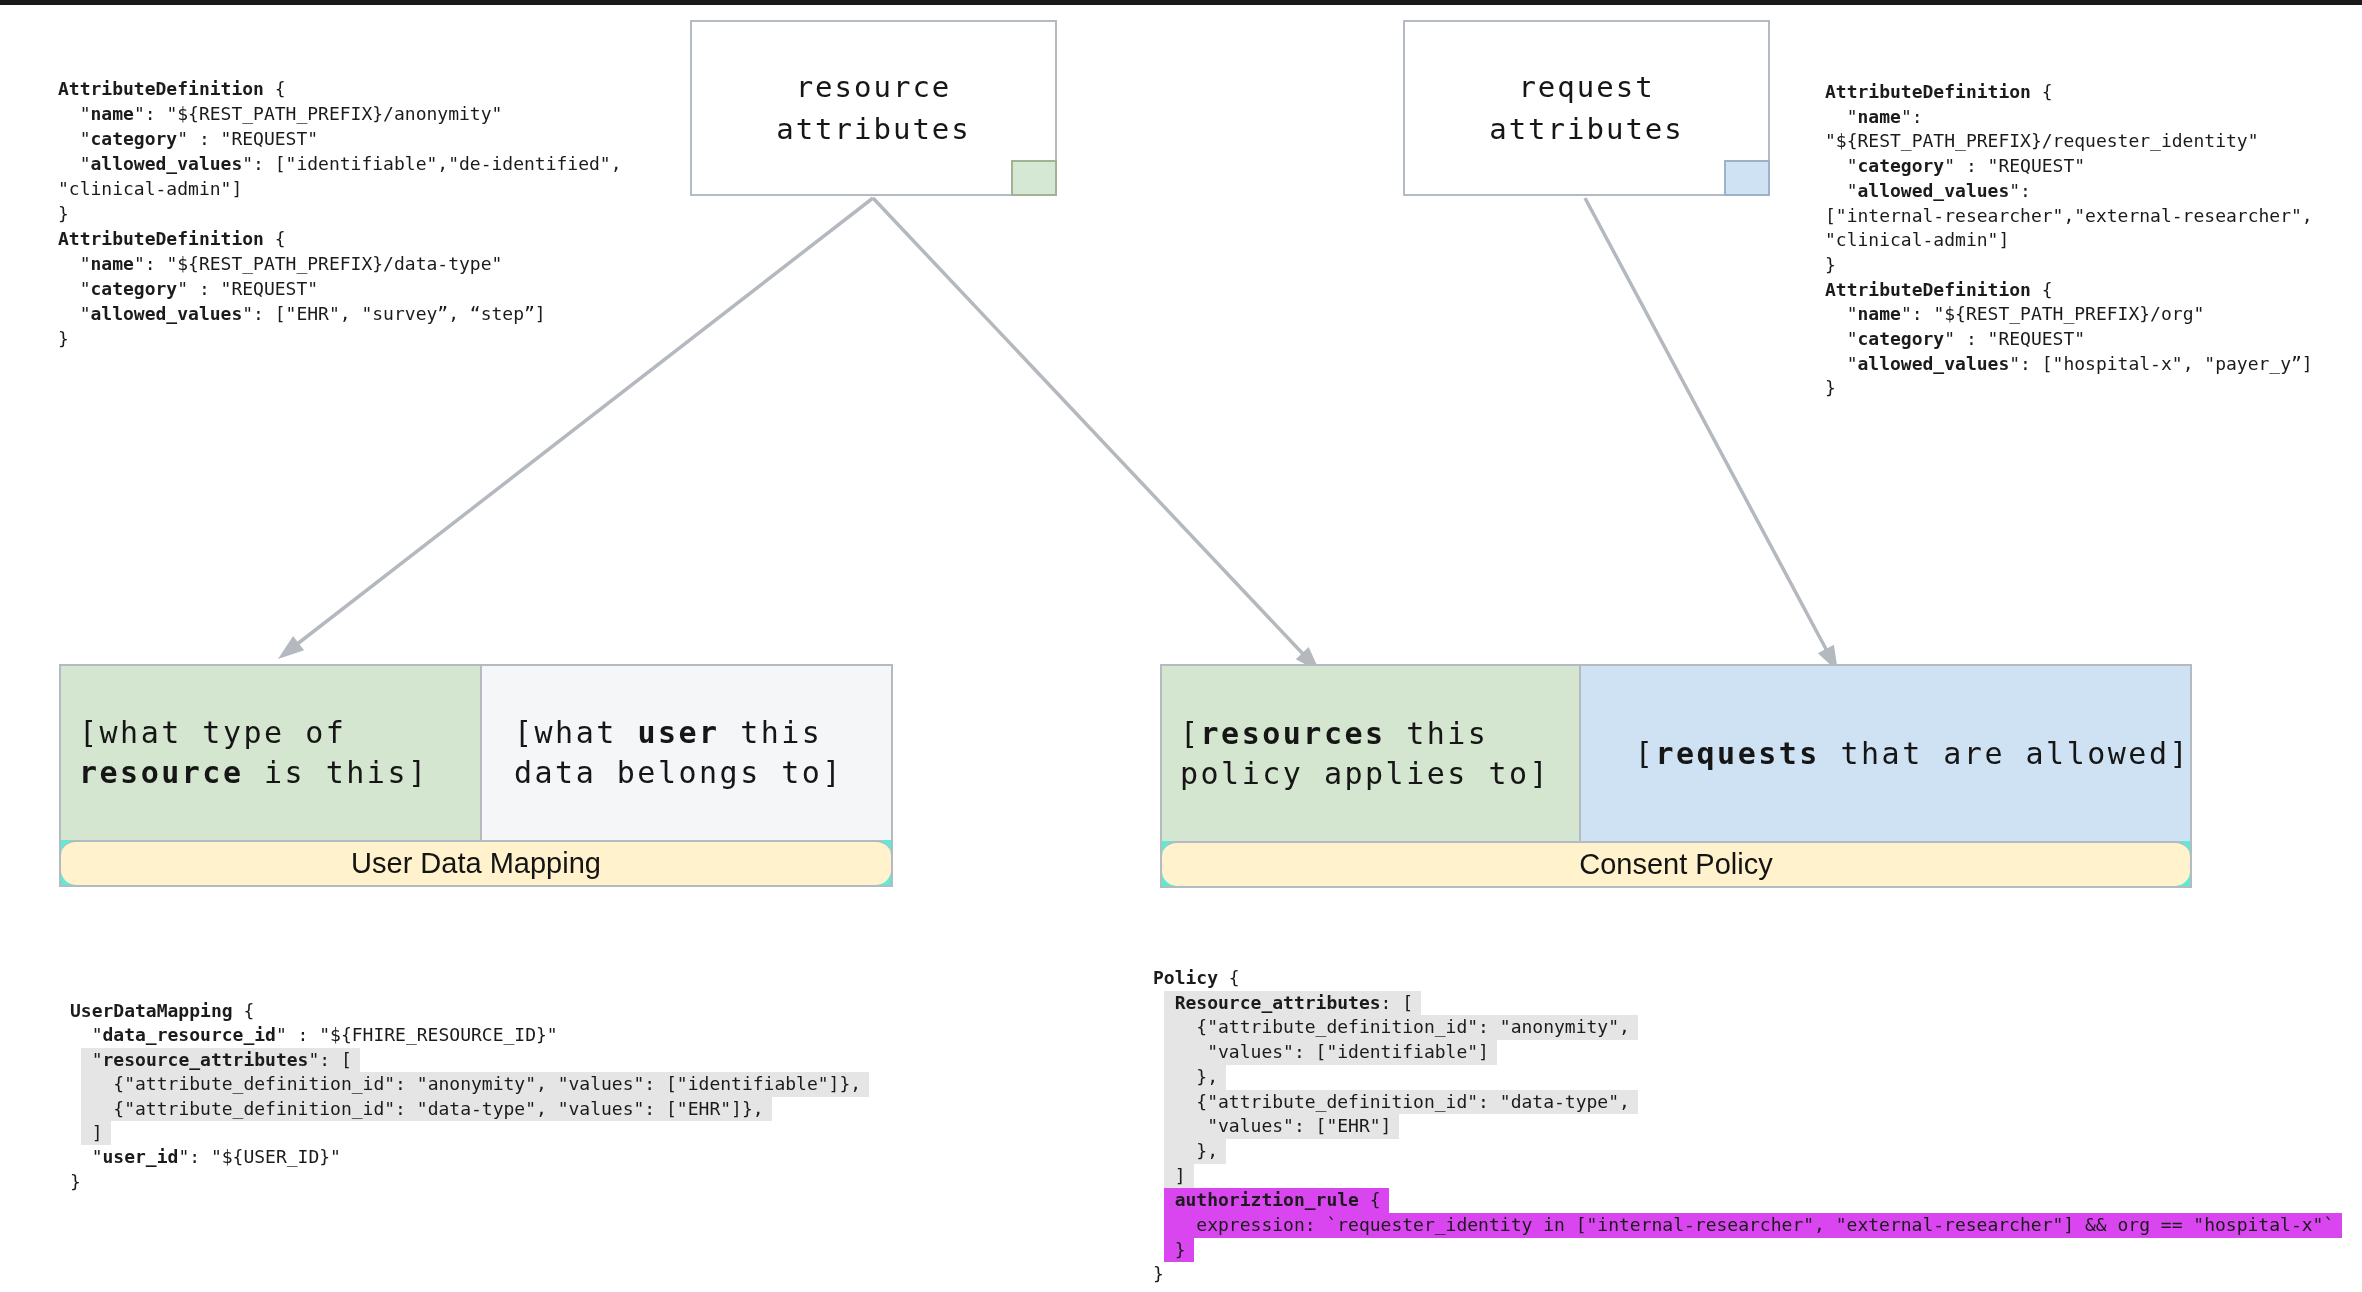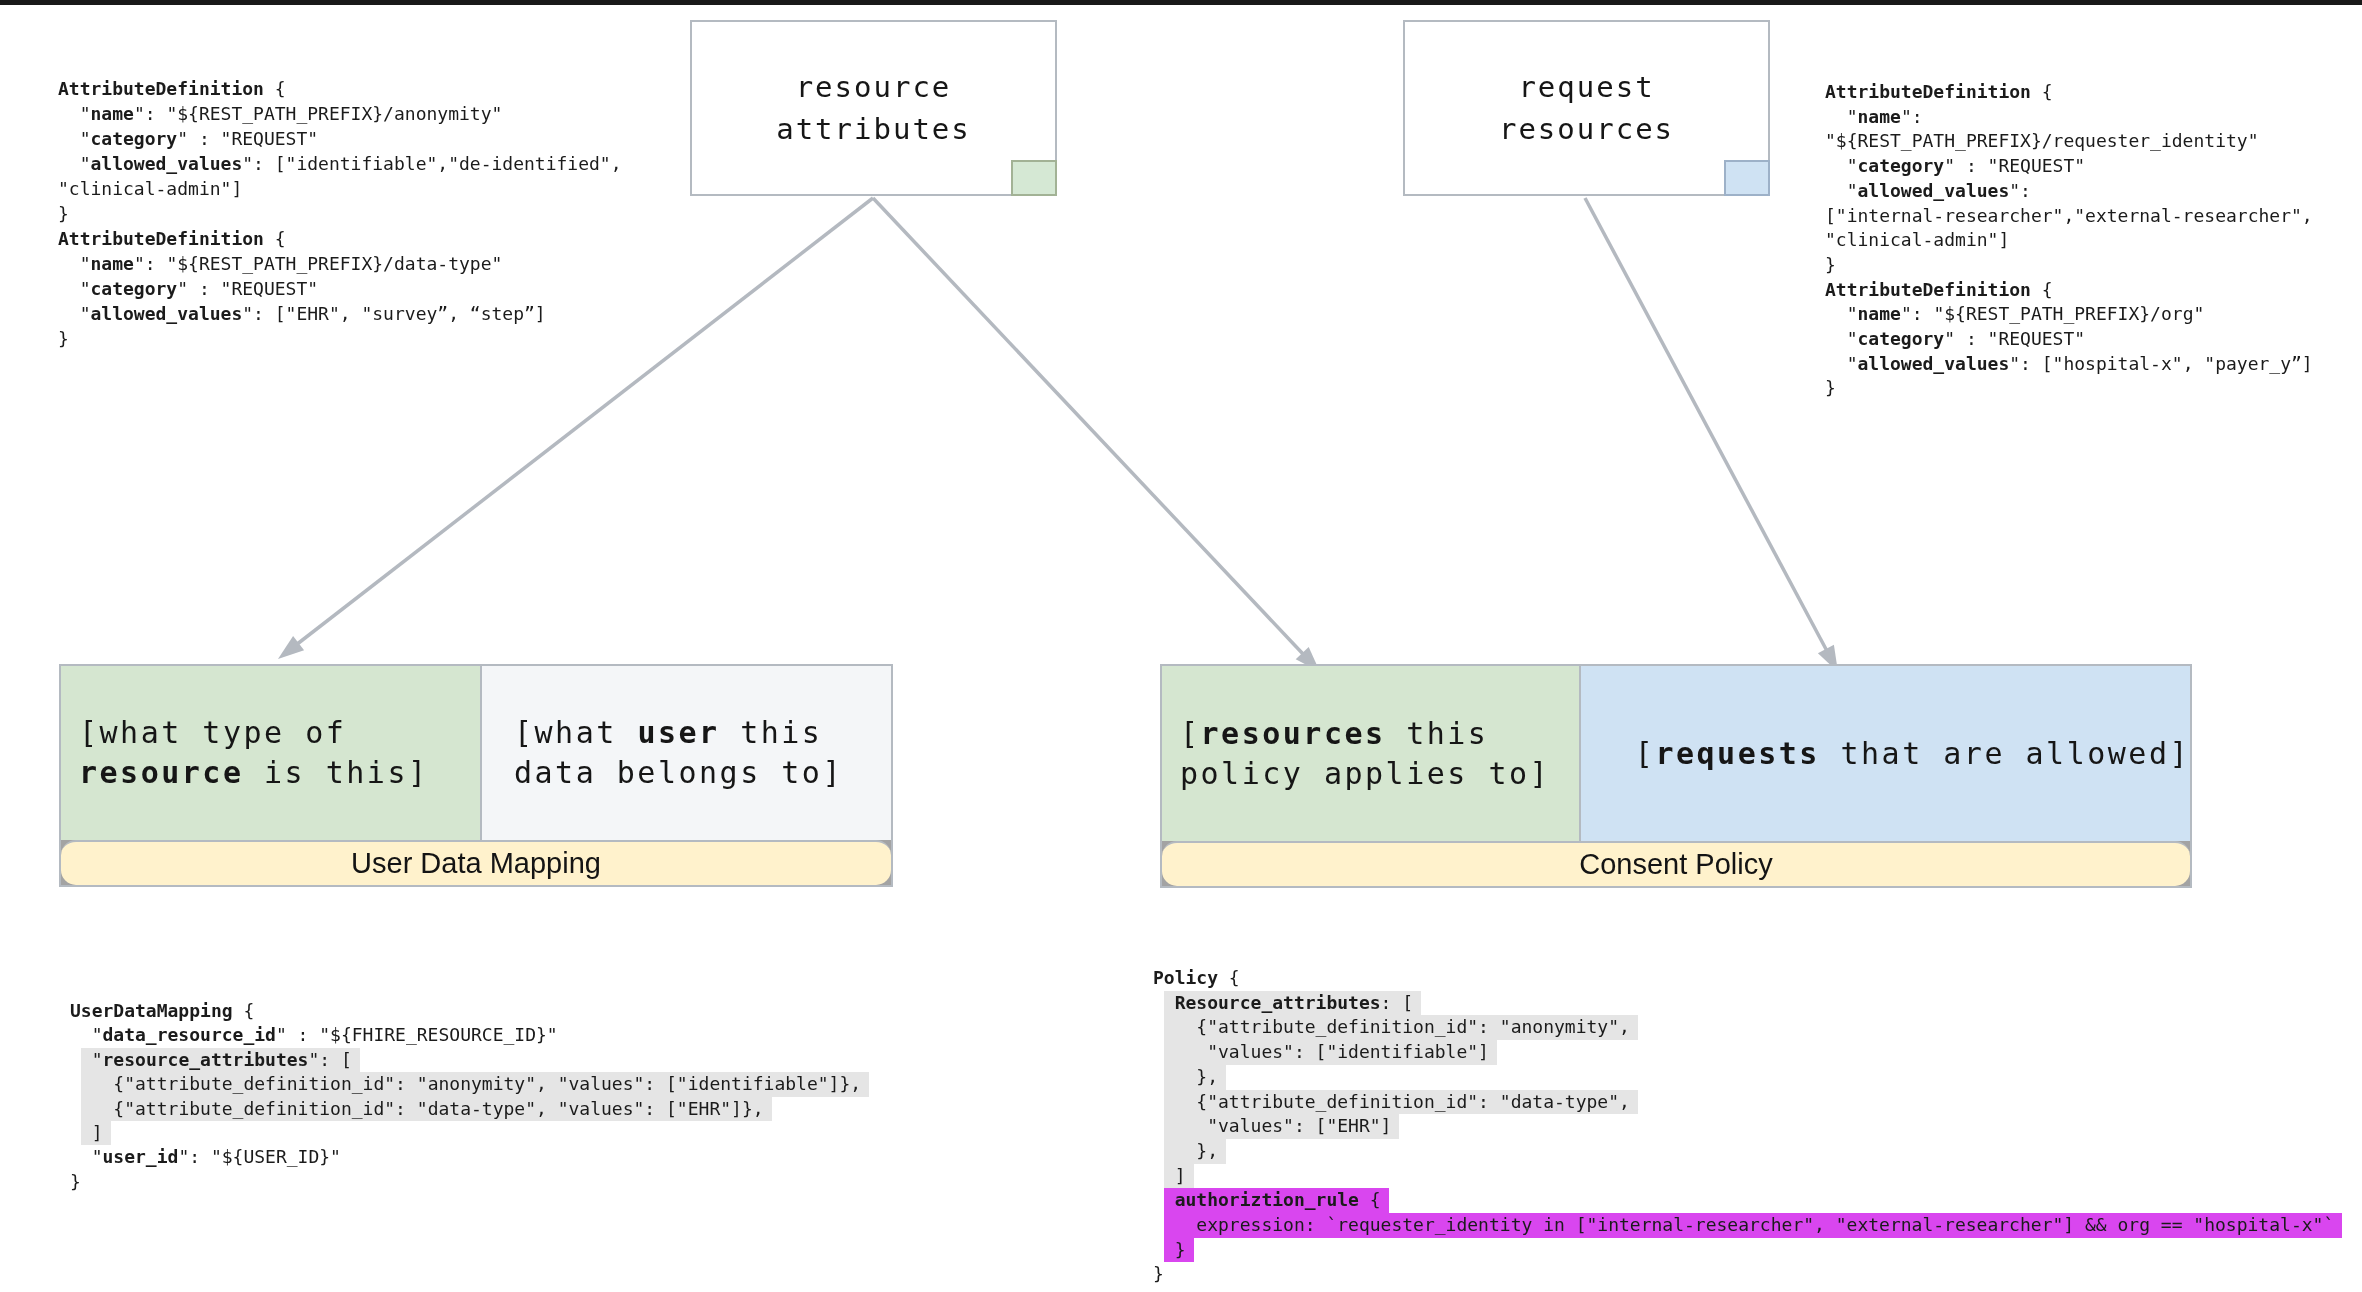--- a/index.html
+++ b/index.html
@@ -26,21 +26,21 @@
   .box-label{white-space:pre-line;text-align:center;font-size:29px;line-height:42px;
              letter-spacing:2px;color:#161616;}
   #box-resource{left:690px;top:20px;}
   #box-request{left:1403px;top:20px;}
   .corner{position:absolute;right:-2px;bottom:-2px;width:46px;height:36px;box-sizing:border-box;}
   .corner-green{background:#d5e8d4;border:2px solid #a2b295;}
   .corner-blue{background:#cfe2f3;border:2px solid #9db1c8;}
 
   
   .big-box{position:absolute;border:2px solid #b4bac1;box-sizing:border-box;
-           display:flex;flex-direction:column;background:#a3a3a3;}
+           display:flex;flex-direction:column;background:#5eead4;}
   #udm-box{left:59px;top:664px;width:834px;height:223px;}
   #cp-box{left:1116px;top:664px;width:1032px;height:224px;margin-left:44px;}
   .cells{flex:1;display:flex;min-height:0;}
   .cell{box-sizing:border-box;display:flex;flex-direction:column;justify-content:center;
         font-size:30px;line-height:40px;letter-spacing:2.5px;color:#161616;padding-left:18px;}
   .cell .b{font-weight:bold;}
   .cell-green{background:#d5e6d0;border-right:2px solid #b4bac1;}
   #udm-cell-green{width:421px;}
   #cp-cell-green{width:419px;}
   .cell-white{flex:1;background:#f4f6f8;padding-left:32px;}
@@ -78,21 +78,21 @@
 <div class="code code-tr"><div class="code-line"><span class="b">AttributeDefinition</span><span> {</span></div><div class="code-line"><span>  "</span><span class="b">name</span><span>":</span></div><div class="code-line"><span>"${REST_PATH_PREFIX}/requester_identity"</span></div><div class="code-line"><span>  "</span><span class="b">category</span><span>" : "REQUEST"</span></div><div class="code-line"><span>  "</span><span class="b">allowed_values</span><span>":</span></div><div class="code-line"><span>["internal-researcher","external-researcher",</span></div><div class="code-line"><span>"clinical-admin"]</span></div><div class="code-line"><span>}</span></div><div class="code-line"><span class="b">AttributeDefinition</span><span> {</span></div><div class="code-line"><span>  "</span><span class="b">name</span><span>": "${REST_PATH_PREFIX}/org"</span></div><div class="code-line"><span>  "</span><span class="b">category</span><span>" : "REQUEST"</span></div><div class="code-line"><span>  "</span><span class="b">allowed_values</span><span>": ["hospital-x", "payer_y”]</span></div><div class="code-line"><span>}</span></div></div>
 
 <div class="attr-box" id="box-resource">
   <span class="box-label">resource
 attributes</span>
   <span class="corner corner-green"></span>
 </div>
 
 <div class="attr-box" id="box-request">
   <span class="box-label">request
-resources</span>
+attributes</span>
   <span class="corner corner-blue"></span>
 </div>
 
 <div class="big-box" id="udm-box">
   <div class="cells">
     <div class="cell cell-green" id="udm-cell-green">
         <div class="rich-line"><span>[what type of</span></div>
         <div class="rich-line"><span class="b">resource</span><span> is this]</span></div>
       </div>
     <div class="cell cell-white">

